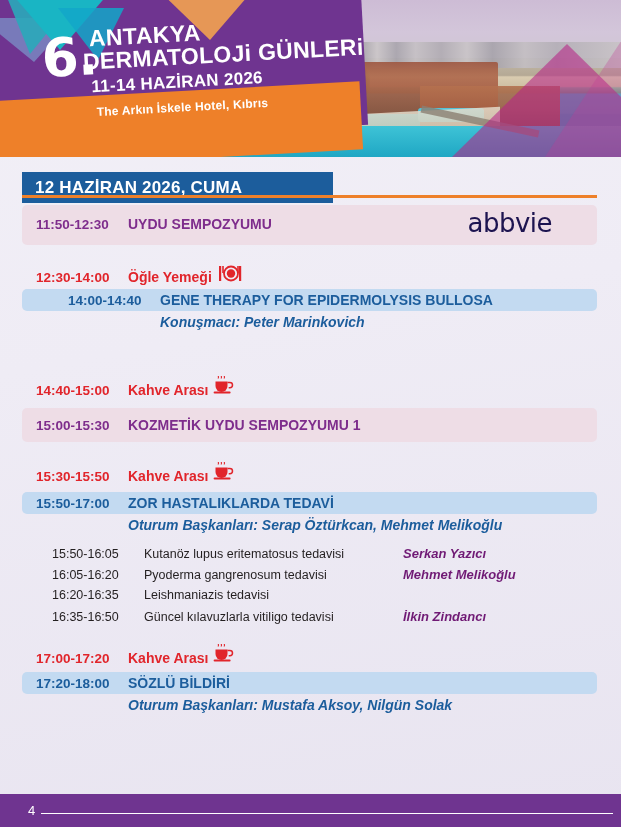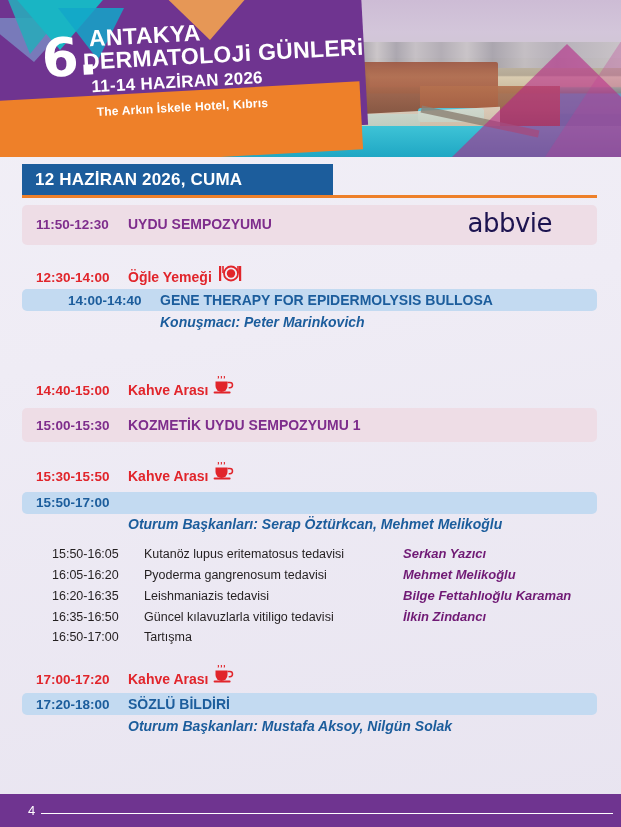--- a/index.html
+++ b/index.html
@@ -190,21 +190,21 @@
     white-space: nowrap;
   }
   .logo-l4 {
     position: absolute; left: 52px; top: 82px;
     font-size: 12px; font-weight: bold; letter-spacing: .2px;
     white-space: nowrap;
   }
 
   
   .date-header {
-    position: absolute; top: 164px; left: 22px;
+    position: absolute; top: 172px; left: 22px;
     width: 311px; height: 31px;
     background: #1c5d9c;
     display: flex; align-items: center;
     z-index: 5;
   }
   .date-header-text {
     color: #ffffff; font-size: 17px; font-weight: bold;
     padding-left: 13px; letter-spacing: .2px;
   }
   .date-rule {
@@ -418,49 +418,44 @@
           <rect x="0.6" y="15.6" width="17" height="2" rx="1" fill="#e1252b"></rect>
         </svg>
       </span>
     </div>
   </div>
 
   <div class="row" style="height:50px;">
     <div class="row-band band-blue" style="top:2px;height:22px;"></div>
     <div class="line" style="padding-top:5px;">
       <span class="time t-blue">15:50-17:00</span>
+      <span class="title t-blue">ZOR HASTALIKLARDA TEDAVİ</span>
     </div>
     <div class="sub" style="padding-top:6px;">Oturum Başkanları: Serap Öztürkcan, Mehmet Melikoğlu</div>
   </div>
 
   <div style="padding-top:6px;">
     <div class="talk">
       <span class="talk-time">15:50-16:05</span>
       <span class="talk-title">Kutanöz lupus eritematosus tedavisi</span>
       <span class="talk-speaker">Serkan Yazıcı</span>
     </div>
     <div class="talk">
       <span class="talk-time">16:05-16:20</span>
       <span class="talk-title">Pyoderma gangrenosum tedavisi</span>
       <span class="talk-speaker">Mehmet Melikoğlu</span>
     </div>
     <div class="talk">
       <span class="talk-time">16:20-16:35</span>
       <span class="talk-title">Leishmaniazis tedavisi</span>
-      <span class="talk-speaker">Bilge Fettahlıoğlu Karaman</span>
     </div>
     <div class="talk">
       <span class="talk-time">16:35-16:50</span>
       <span class="talk-title">Güncel kılavuzlarla vitiligo tedavisi</span>
       <span class="talk-speaker">İlkin Zindancı</span>
-    </div>
-    <div class="talk">
-      <span class="talk-time">16:50-17:00</span>
-      <span class="talk-title">Tartışma</span>
-      <span class="talk-speaker"></span>
     </div>
   </div>
 
   <div class="row" style="height:41px;">
     <div class="line" style="padding-top:14px;">
       <span class="time t-red">17:00-17:20</span>
       <span class="title t-red">Kahve Arası</span>
       <span class="icon-coffee">
         <svg width="22" height="19" viewBox="0 0 22 19">
           <path d="M5 2.5 q1 -1.5 0 -2.5" stroke="#e1252b" stroke-width="1.1" fill="none"></path>

